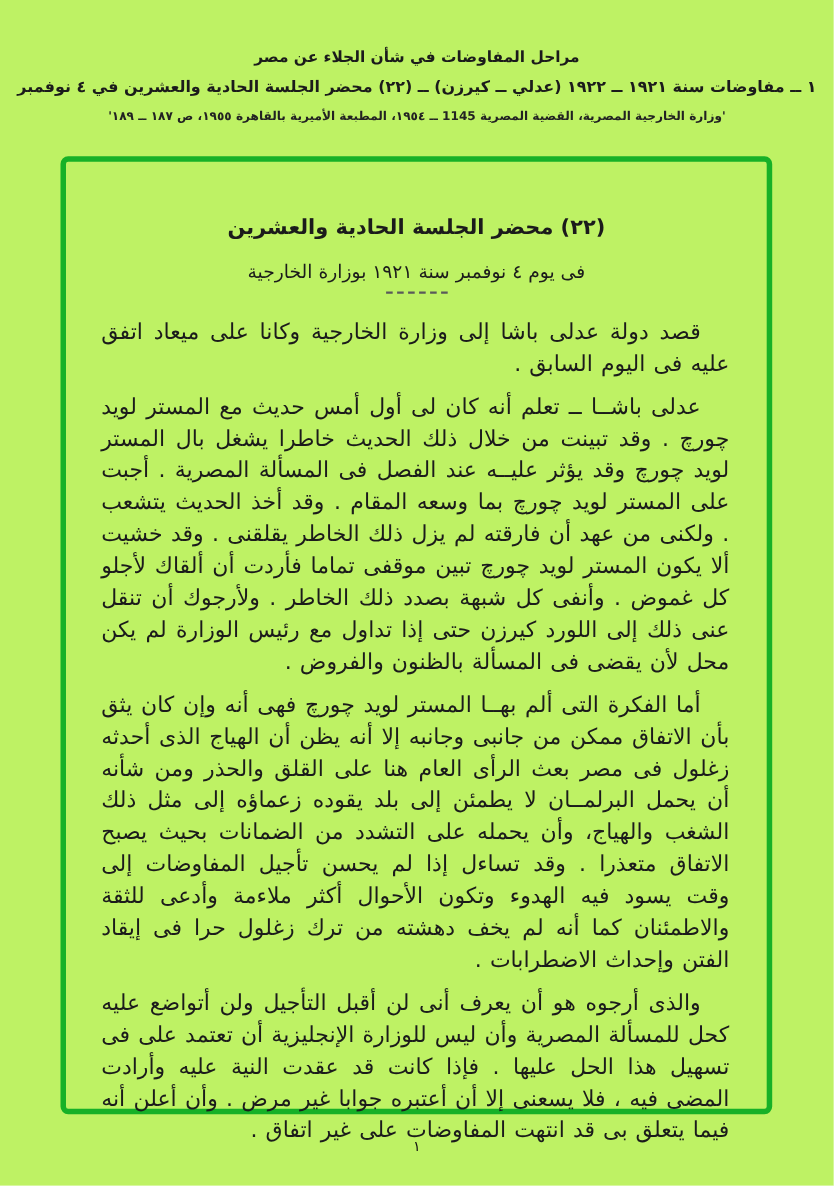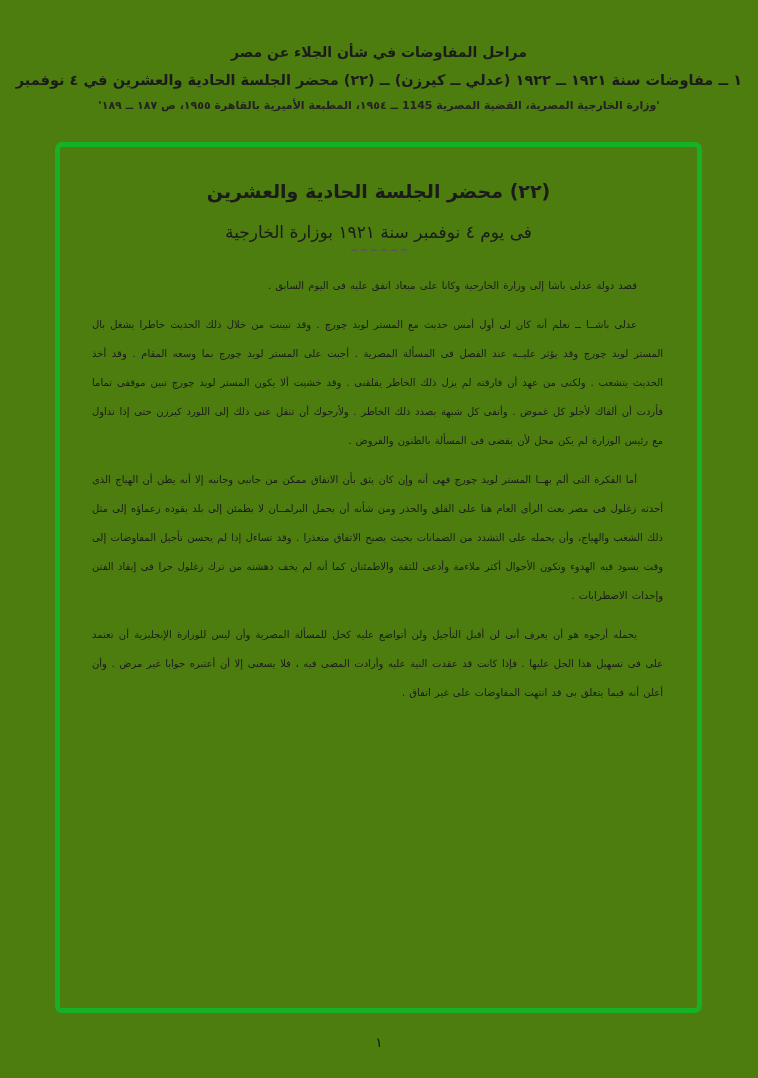--- a/index.html
+++ b/index.html
@@ -4,21 +4,21 @@
 <style>
   html, body {
     margin: 0;
     padding: 0;
     background: #ffffff;
   }
   .page {
     position: relative;
     width: 758px;
     height: 1078px;
-    background: #4d7c0f;
+    background: #bef264;
     overflow: hidden;
     font-family: "DejaVu Sans", sans-serif;
     color: #1b1b1b;
   }
   
   .header {
     position: absolute;
     top: 44px;
     left: 0;
     width: 100%;
@@ -52,21 +52,21 @@
     height: 871px;
     box-sizing: border-box;
     border: 5px solid #17b127;
     border-radius: 7px;
     background: transparent;
   }
   
   .doc-content {
     position: absolute;
     left: 62px;
-    top: 142px;
+    top: 158px;
     width: 633px;
     direction: rtl;
   }
   .doc-titleblock {
     text-align: center;
     padding-top: 38px;
   }
   .doc-title {
     font-size: 19px;
     font-weight: 600;
@@ -85,21 +85,21 @@
     width: 56px;
     margin: 0 auto 16px auto;
     border: 0;
     border-top: 2px dashed #5a5a5a;
     height: 0;
   }
   .doc-body {
     padding: 4px 32px 0 30px;
   }
   .doc-body p {
-    font-size: 10px;
+    font-size: 20px;
     line-height: 29px;
     text-align: justify;
     text-indent: 26px;
     margin: 0 0 10px 0;
     word-spacing: 1px;
   }
   
   .page-number {
     position: absolute;
     bottom: 28px;
@@ -126,19 +126,19 @@
   <div class="doc-content">
     <div class="doc-titleblock">
       <div class="doc-title">(٢٢) محضر الجلسة الحادية والعشرين</div>
       <div class="doc-subtitle2">فى يوم ٤ نوفمبر سنة ١٩٢١ بوزارة الخارجية</div>
       <hr class="doc-divider">
     </div>
     <div class="doc-body">
       <p>قصد دولة عدلى باشا إلى وزارة الخارجية وكانا على ميعاد اتفق عليه فى اليوم السابق .</p>
       <p>عدلى باشــا ــ تعلم أنه كان لى أول أمس حديث مع المستر لويد چورچ . وقد تبينت من خلال ذلك الحديث خاطرا يشغل بال المستر لويد چورچ وقد يؤثر عليــه عند الفصل فى المسألة المصرية . أجبت على المستر لويد چورچ بما وسعه المقام . وقد أخذ الحديث يتشعب . ولكنى من عهد أن فارقته لم يزل ذلك الخاطر يقلقنى . وقد خشيت ألا يكون المستر لويد چورچ تبين موقفى تماما فأردت أن ألقاك لأجلو كل غموض . وأنفى كل شبهة بصدد ذلك الخاطر . ولأرجوك أن تنقل عنى ذلك إلى اللورد كيرزن حتى إذا تداول مع رئيس الوزارة لم يكن محل لأن يقضى فى المسألة بالظنون والفروض .</p>
       <p>أما الفكرة التى ألم بهــا المستر لويد چورچ فهى أنه وإن كان يثق بأن الاتفاق ممكن من جانبى وجانبه إلا أنه يظن أن الهياج الذى أحدثه زغلول فى مصر بعث الرأى العام هنا على القلق والحذر ومن شأنه أن يحمل البرلمــان لا يطمئن إلى بلد يقوده زعماؤه إلى مثل ذلك الشغب والهياج، وأن يحمله على التشدد من الضمانات بحيث يصبح الاتفاق متعذرا . وقد تساءل إذا لم يحسن تأجيل المفاوضات إلى وقت يسود فيه الهدوء وتكون الأحوال أكثر ملاءمة وأدعى للثقة والاطمئنان كما أنه لم يخف دهشته من ترك زغلول حرا فى إيقاد الفتن وإحداث الاضطرابات .</p>
-      <p>يحمله أرجوه هو أن يعرف أنى لن أقبل التأجيل ولن أتواضع عليه كحل للمسألة المصرية وأن ليس للوزارة الإنجليزية أن تعتمد على فى تسهيل هذا الحل عليها . فإذا كانت قد عقدت النية عليه وأرادت المضى فيه ، فلا يسعنى إلا أن أعتبره جوابا غير مرض . وأن أعلن أنه فيما يتعلق بى قد انتهت المفاوضات على غير اتفاق .</p>
+      <p>والذى أرجوه هو أن يعرف أنى لن أقبل التأجيل ولن أتواضع عليه كحل للمسألة المصرية وأن ليس للوزارة الإنجليزية أن تعتمد على فى تسهيل هذا الحل عليها . فإذا كانت قد عقدت النية عليه وأرادت المضى فيه ، فلا يسعنى إلا أن أعتبره جوابا غير مرض . وأن أعلن أنه فيما يتعلق بى قد انتهت المفاوضات على غير اتفاق .</p>
     </div>
   </div>
 
   <div class="page-number">١</div>
 
 </div>
 
 </body></html>

